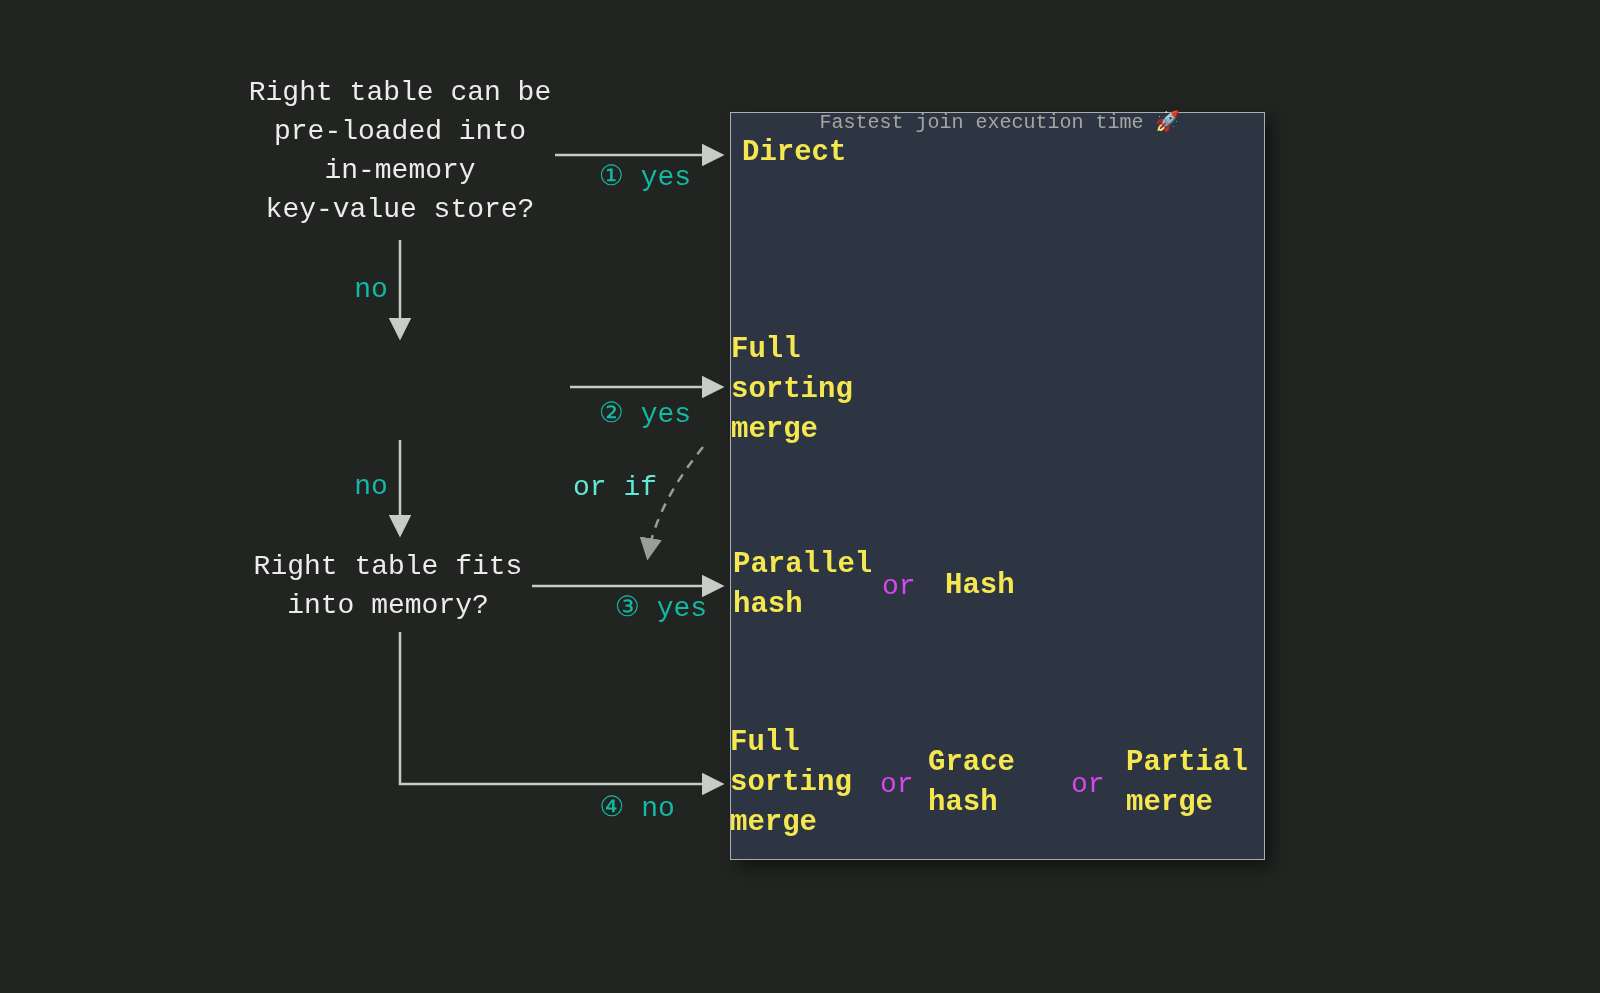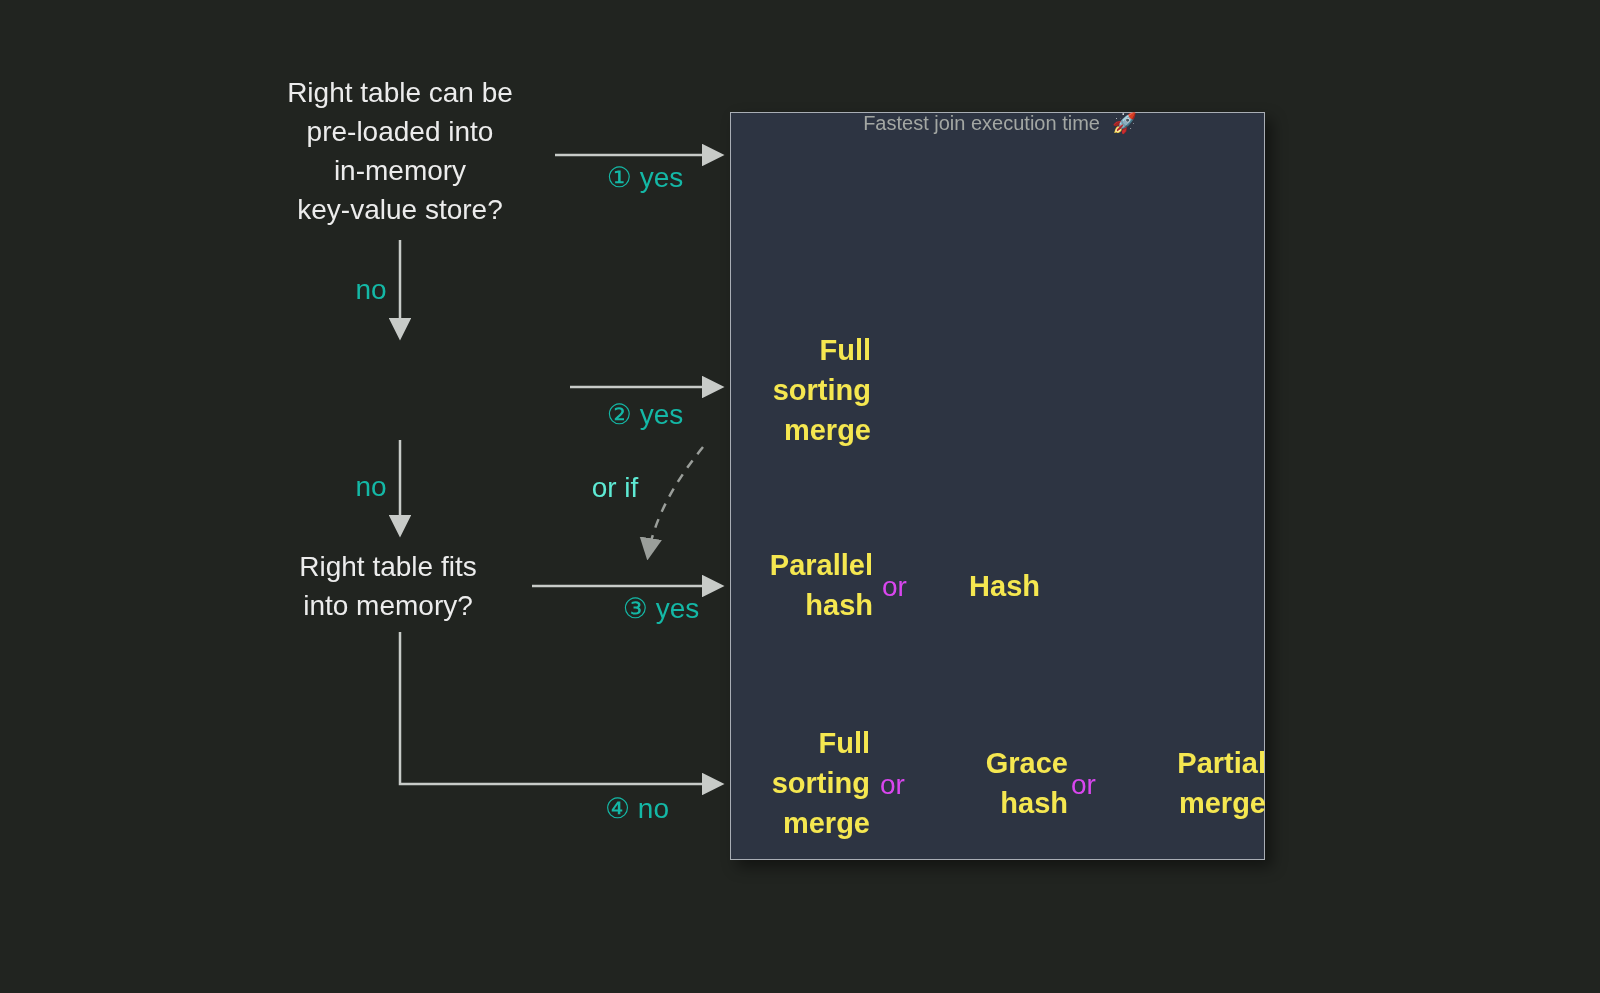--- a/index.html
+++ b/index.html
@@ -3,42 +3,42 @@
 <meta charset="utf-8">
 <style>
   * { margin: 0; padding: 0; box-sizing: border-box; }
   html, body { background: #212420; }
   .canvas {
     position: relative;
     width: 1600px;
     height: 959px;
     background: #212420;
     overflow: hidden;
-    font-family: Liberation Sans, sans-serif;
+    font-family: Liberation Mono, monospace;
   }
   .txt { position: absolute; white-space: pre-line; }
   .q {
     color: #ececec;
     font-size: 28px;
     line-height: 39px;
     text-align: center;
   }
   .lbl {
     color: #14b8a6;
     font-size: 28px;
     line-height: 34px;
     text-align: center;
   }
   .muted { color: #5eead4; }
   .algo {
     color: #f5e750;
     font-weight: bold;
     font-size: 29px;
     line-height: 40px;
-    text-align: right;
+    text-align: left;
   }
   .algo.left { text-align: left; }
   .or {
     color: #d946ef;
     font-size: 28px;
     line-height: 40px;
     text-align: left;
   }
   .caption {
     color: #a3a7a3;
@@ -103,20 +103,21 @@
   <div class="txt lbl" style="left:580px; top:398px; width:130px;">② yes</div>
   <div class="txt lbl" style="left:341px; top:470px; width:60px;">no</div>
   <div class="txt lbl muted" style="left:565px; top:471px; width:100px;">or if</div>
   <div class="txt lbl" style="left:596px; top:592px; width:130px;">③ yes</div>
   <div class="txt lbl" style="left:572px; top:792px; width:130px;">④  no</div>
 
   <div class="txt caption" style="left:720px; top:63px; width:560px;">
     <span>Fastest join execution time</span><span class="icon">🚀</span>
   </div>
 
+  <div class="txt algo left" style="left:742px; top:133px; width:220px;">Direct</div>
 
   <div class="txt algo" style="left:731px; top:330px; width:140px;">Full
 sorting
 merge</div>
 
   <div class="txt algo" style="left:733px; top:545px; width:140px;">Parallel
 hash</div>
   <div class="txt or" style="left:882px; top:567px; width:50px;">or</div>
   <div class="txt algo" style="left:945px; top:566px; width:95px;">Hash</div>
 

